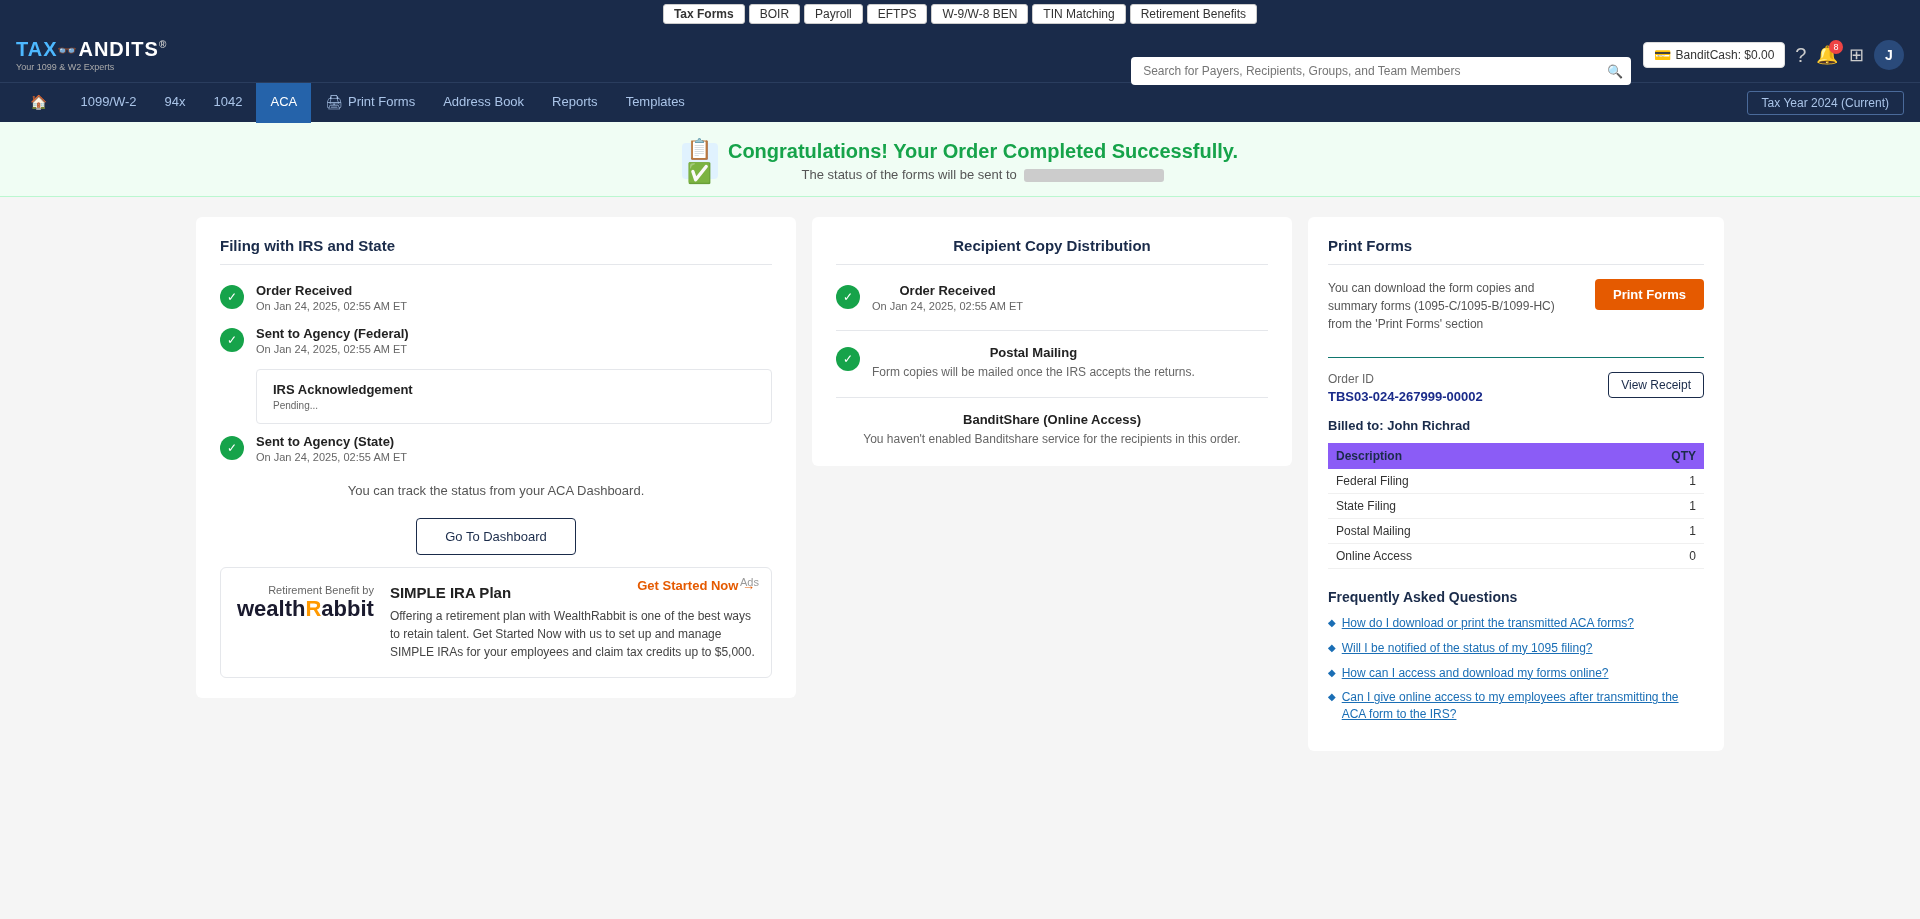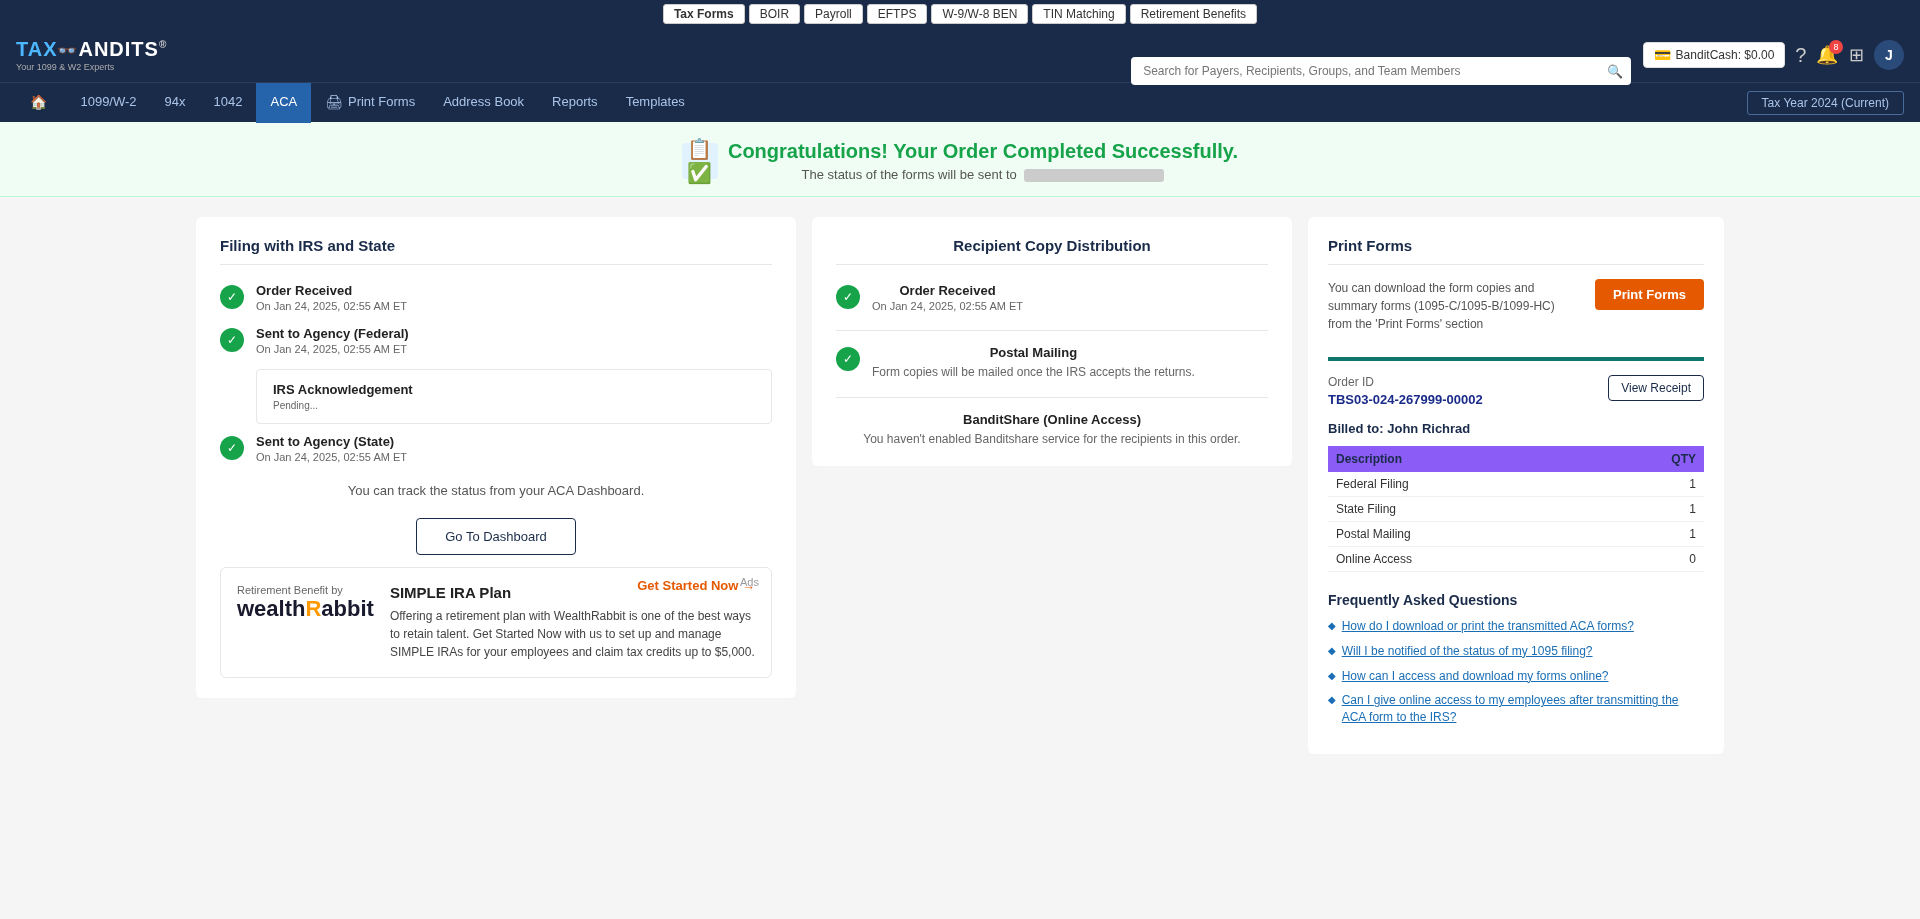--- a/index.html
+++ b/index.html
@@ -324,21 +324,21 @@
     .ads-label {
       position: absolute;
       top: 8px;
       right: 12px;
       font-size: 11px;
       color: #999;
     }
     .wealthrabbit-logo {
       display: flex;
       flex-direction: column;
-      align-items: flex-start;
+      align-items: flex-end;
       min-width: 120px;
     }
     .wr-by { font-size: 11px; color: #666; }
     .wr-brand { font-size: 22px; font-weight: bold; color: #1a1a2e; }
     .wr-brand span { color: #f90; }
     .ad-content { flex: 1; }
     .ad-title {
       font-size: 15px;
       font-weight: bold;
       color: #222;
@@ -434,21 +434,21 @@
       padding: 8px 18px;
       font-size: 13px;
       cursor: pointer;
       font-weight: bold;
       float: right;
       margin-top: -36px;
     }
     .order-section {
       clear: both;
       padding-top: 14px;
-      border-top: 4px solid #0f766e;
+      border-top: 1px solid #0f766e;
       margin-top: 10px;
       display: flex;
       align-items: flex-start;
       justify-content: space-between;
     }
     .order-id-label { font-size: 12px; color: #666; }
     .order-id-value { font-size: 13px; color: #1a2b8a; font-weight: bold; margin-top: 3px; }
     .view-receipt-btn {
       border: 1px solid #1a2b4a;
       background: #fff;

